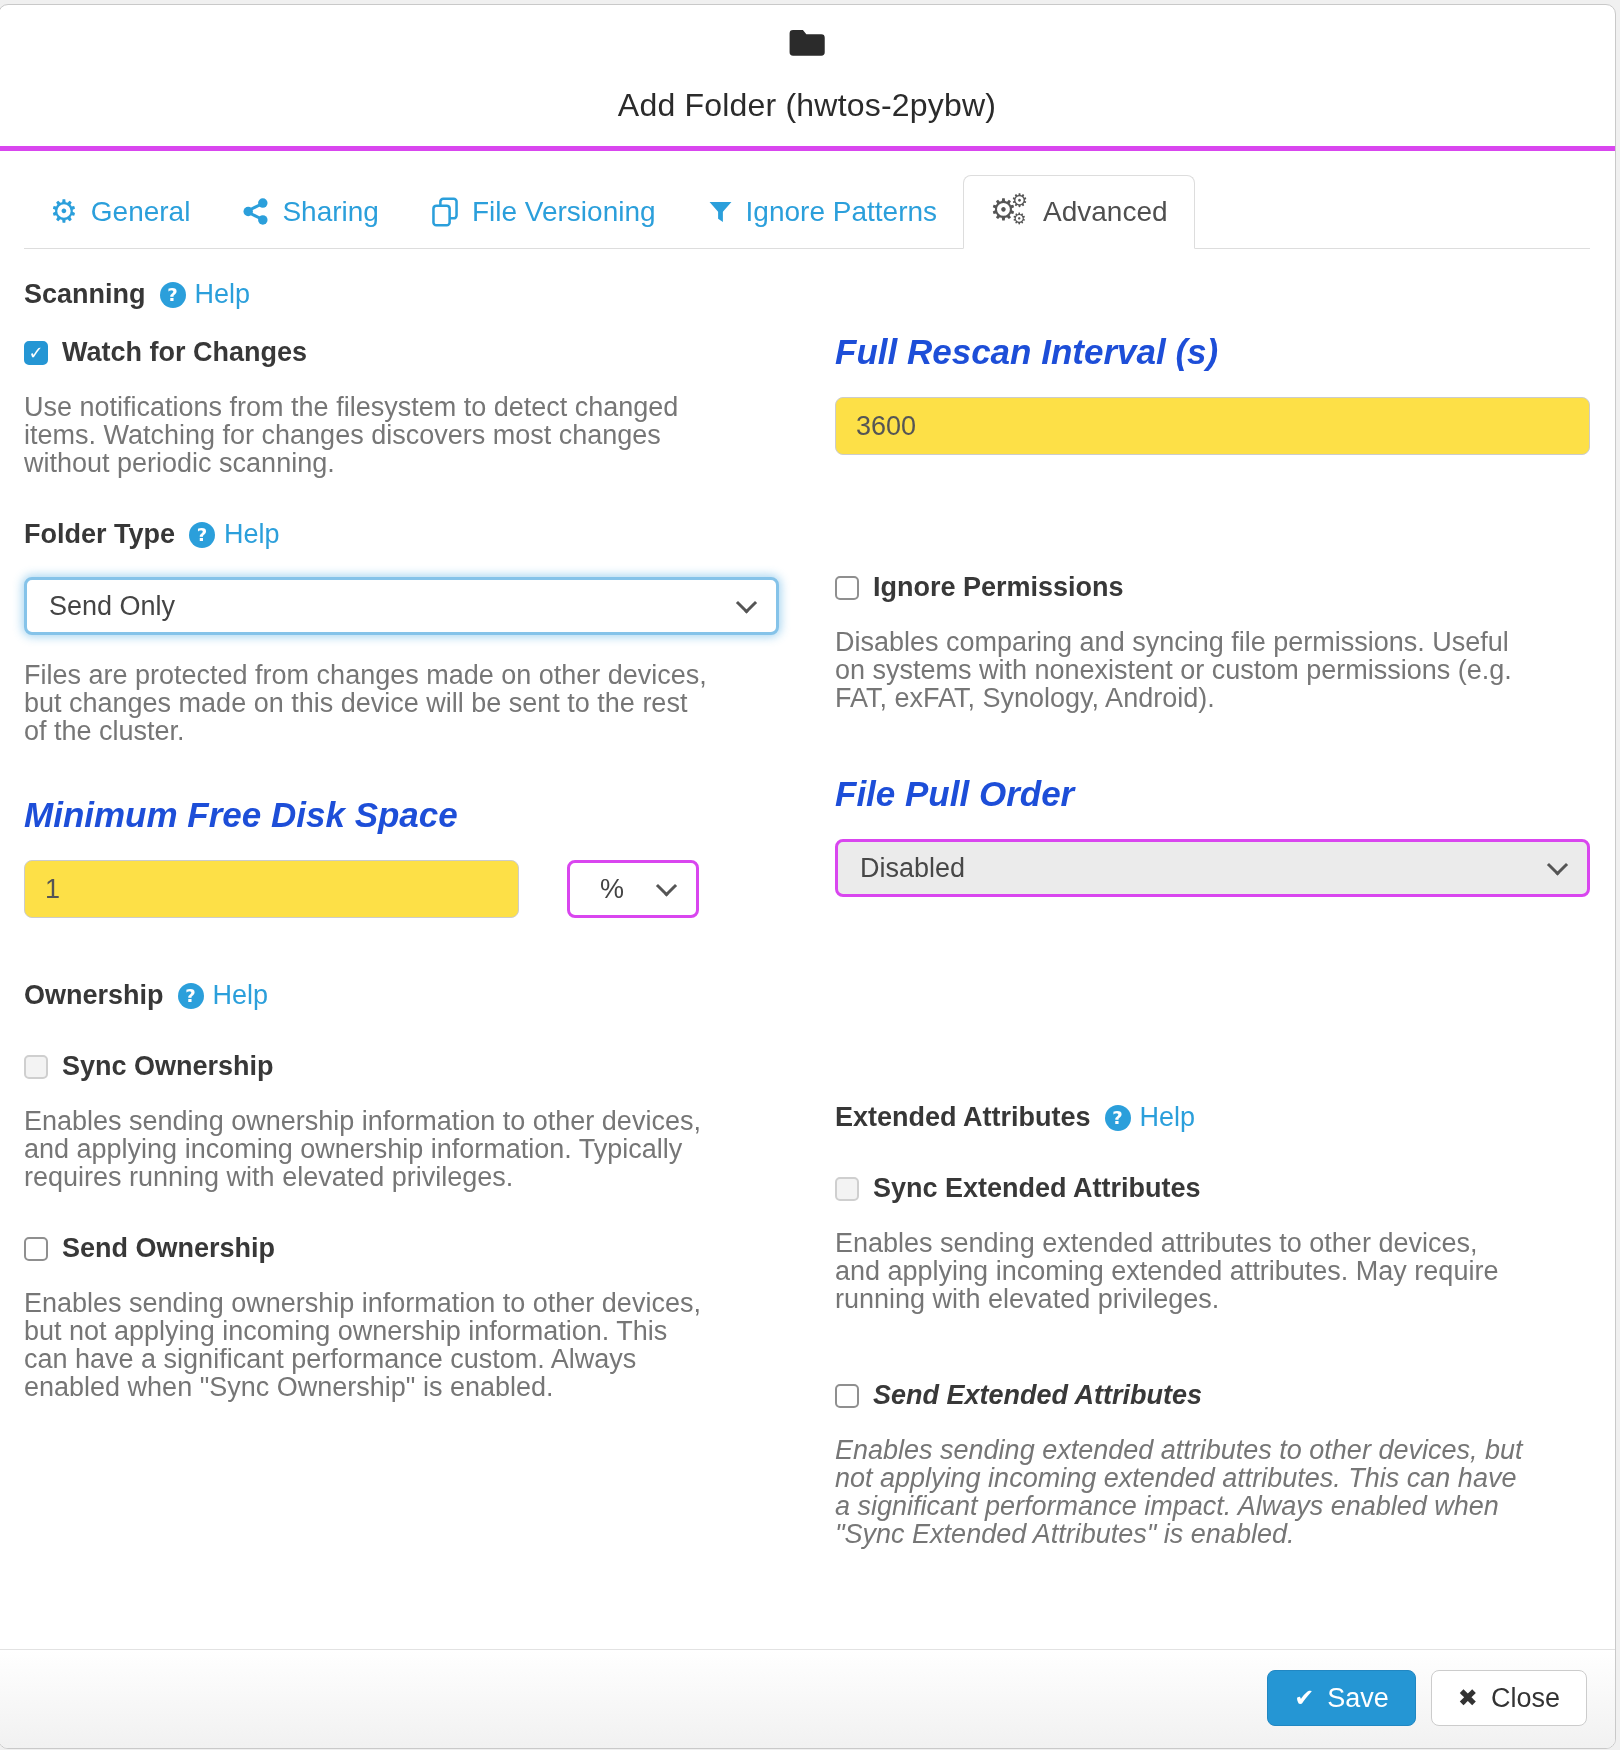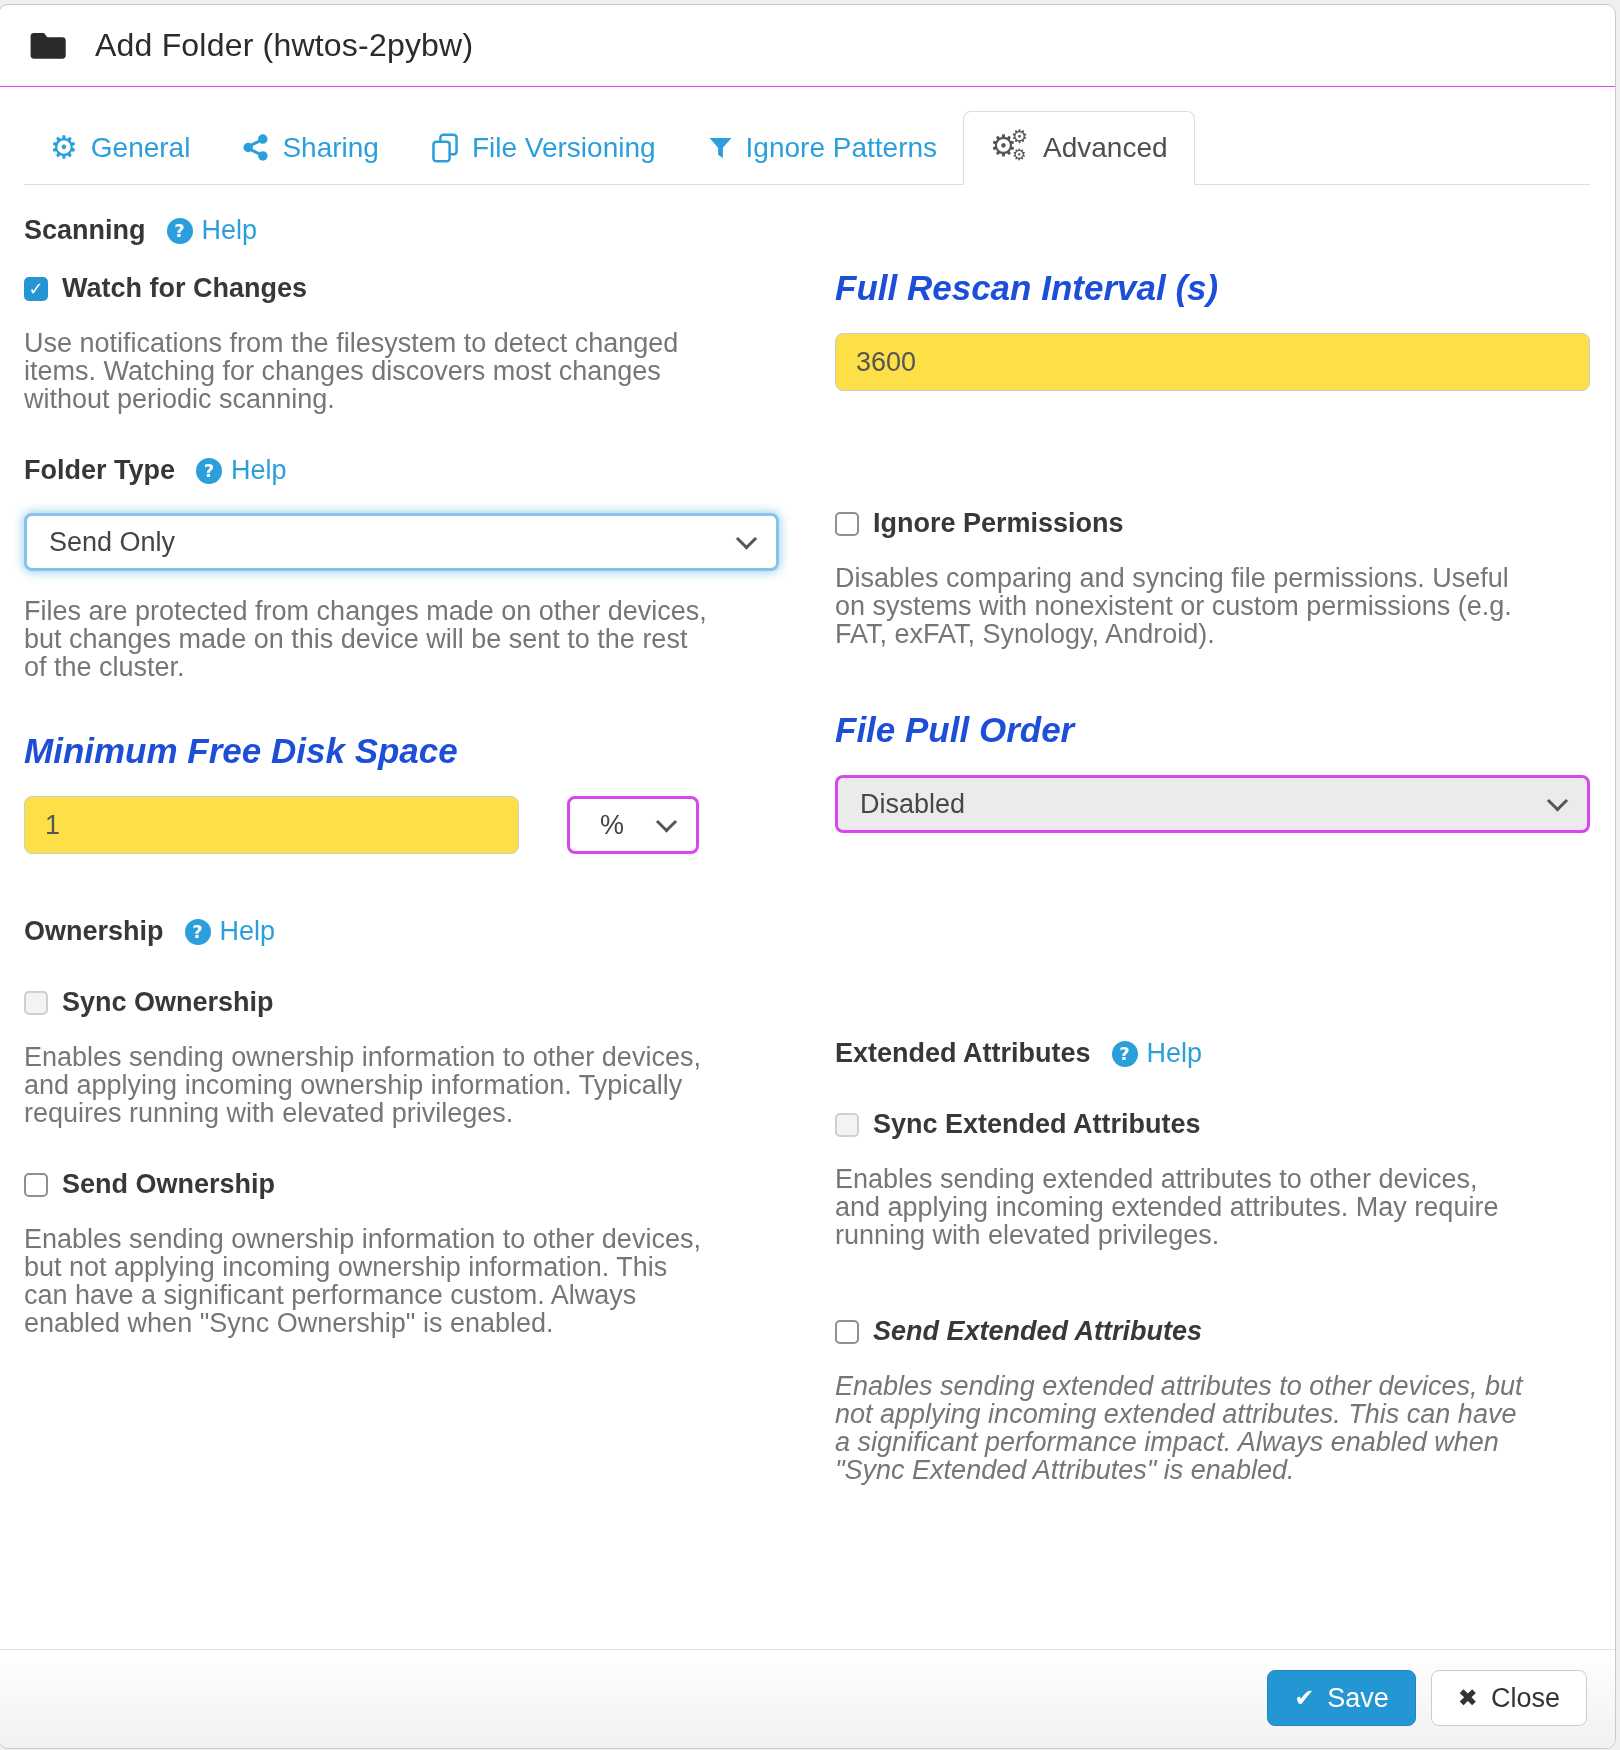--- a/index.html
+++ b/index.html
@@ -2,40 +2,40 @@
 <html><head>
 <meta charset="utf-8">
 <style>
   * { box-sizing: border-box; }
   html,body { margin:0; padding:0; width:1620px; height:1750px; background:#f0f0f0;
               font-family:"Liberation Sans","DejaVu Sans",sans-serif; }
   .modal { position:absolute; top:4px; left:-2px; width:1618px; height:1745px;
            background:#fff; border:1px solid #c9c9c9; border-radius:10px;
            display:flex; flex-direction:column; overflow:hidden; }
   
-  .modal-header { padding:22px 30px; border-bottom:1px solid #d946ef;
-                  display:flex; align-items:center; gap:28px; }
+  .modal-header { padding:22px 30px; border-bottom:5px solid #d946ef;
+                  display:flex; align-items:center; gap:28px;flex-direction:column; }
   .modal-title { font-size:32px; color:#2b2b2b; letter-spacing:.2px; }
   
   .modal-body { flex:1; padding:24px 25px 0; }
   .tabs { display:flex; border-bottom:1px solid #ddd; }
   .tab { display:flex; align-items:center; gap:13px; padding:19px 26px;
          font-size:28px; color:#2b9fdb; white-space:nowrap; }
   .tab.active { color:#4f4f4f; background:#fff; border:1px solid #ddd;
                 border-bottom:1px solid #fff; border-radius:8px 8px 0 0; margin-bottom:-1px; }
   .uni-icon { font-family:"DejaVu Sans",sans-serif; line-height:1; }
   .gear-big { font-size:31px; }
   .gears-wrap { position:relative; width:40px; height:34px; color:#555; }
   .gears-wrap .g1 { position:absolute; left:0; top:0; font-size:30px; }
   .gears-wrap .g2 { position:absolute; left:21px; top:-4px; font-size:19px; }
   .gears-wrap .g3 { position:absolute; left:22px; top:16px; font-size:16px; }
   
   .grid { display:grid; grid-template-columns:1fr 1fr; column-gap:56px; padding-top:30px; }
   .col { min-width:0; }
-  .section-h { display:flex; align-items:flex-end; gap:21px; font-size:27px; font-weight:bold;
+  .section-h { display:flex; align-items:flex-end; gap:14px; font-size:27px; font-weight:bold;
                color:#373737; margin:0 0 27px 0; }
   .help-link { display:flex; align-items:center; gap:9px; color:#2b9fdb; font-weight:normal;
                font-size:27px; text-decoration:none; }
   .help-badge { width:26px; height:26px; border-radius:50%; background:#2b9fdb; color:#fff;
                 font-size:18px; font-weight:bold; display:flex; align-items:center;
                 justify-content:center; font-family:"DejaVu Sans",sans-serif; }
   .cb-row { display:flex; align-items:center; gap:14px; font-size:27px; font-weight:bold;
             color:#383838; margin:0 0 25px 0; }
   .cb { width:24px; height:24px; border:2px solid #8f8f8f; border-radius:5px; background:#fff;
         flex:0 0 auto; display:flex; align-items:center; justify-content:center; }

